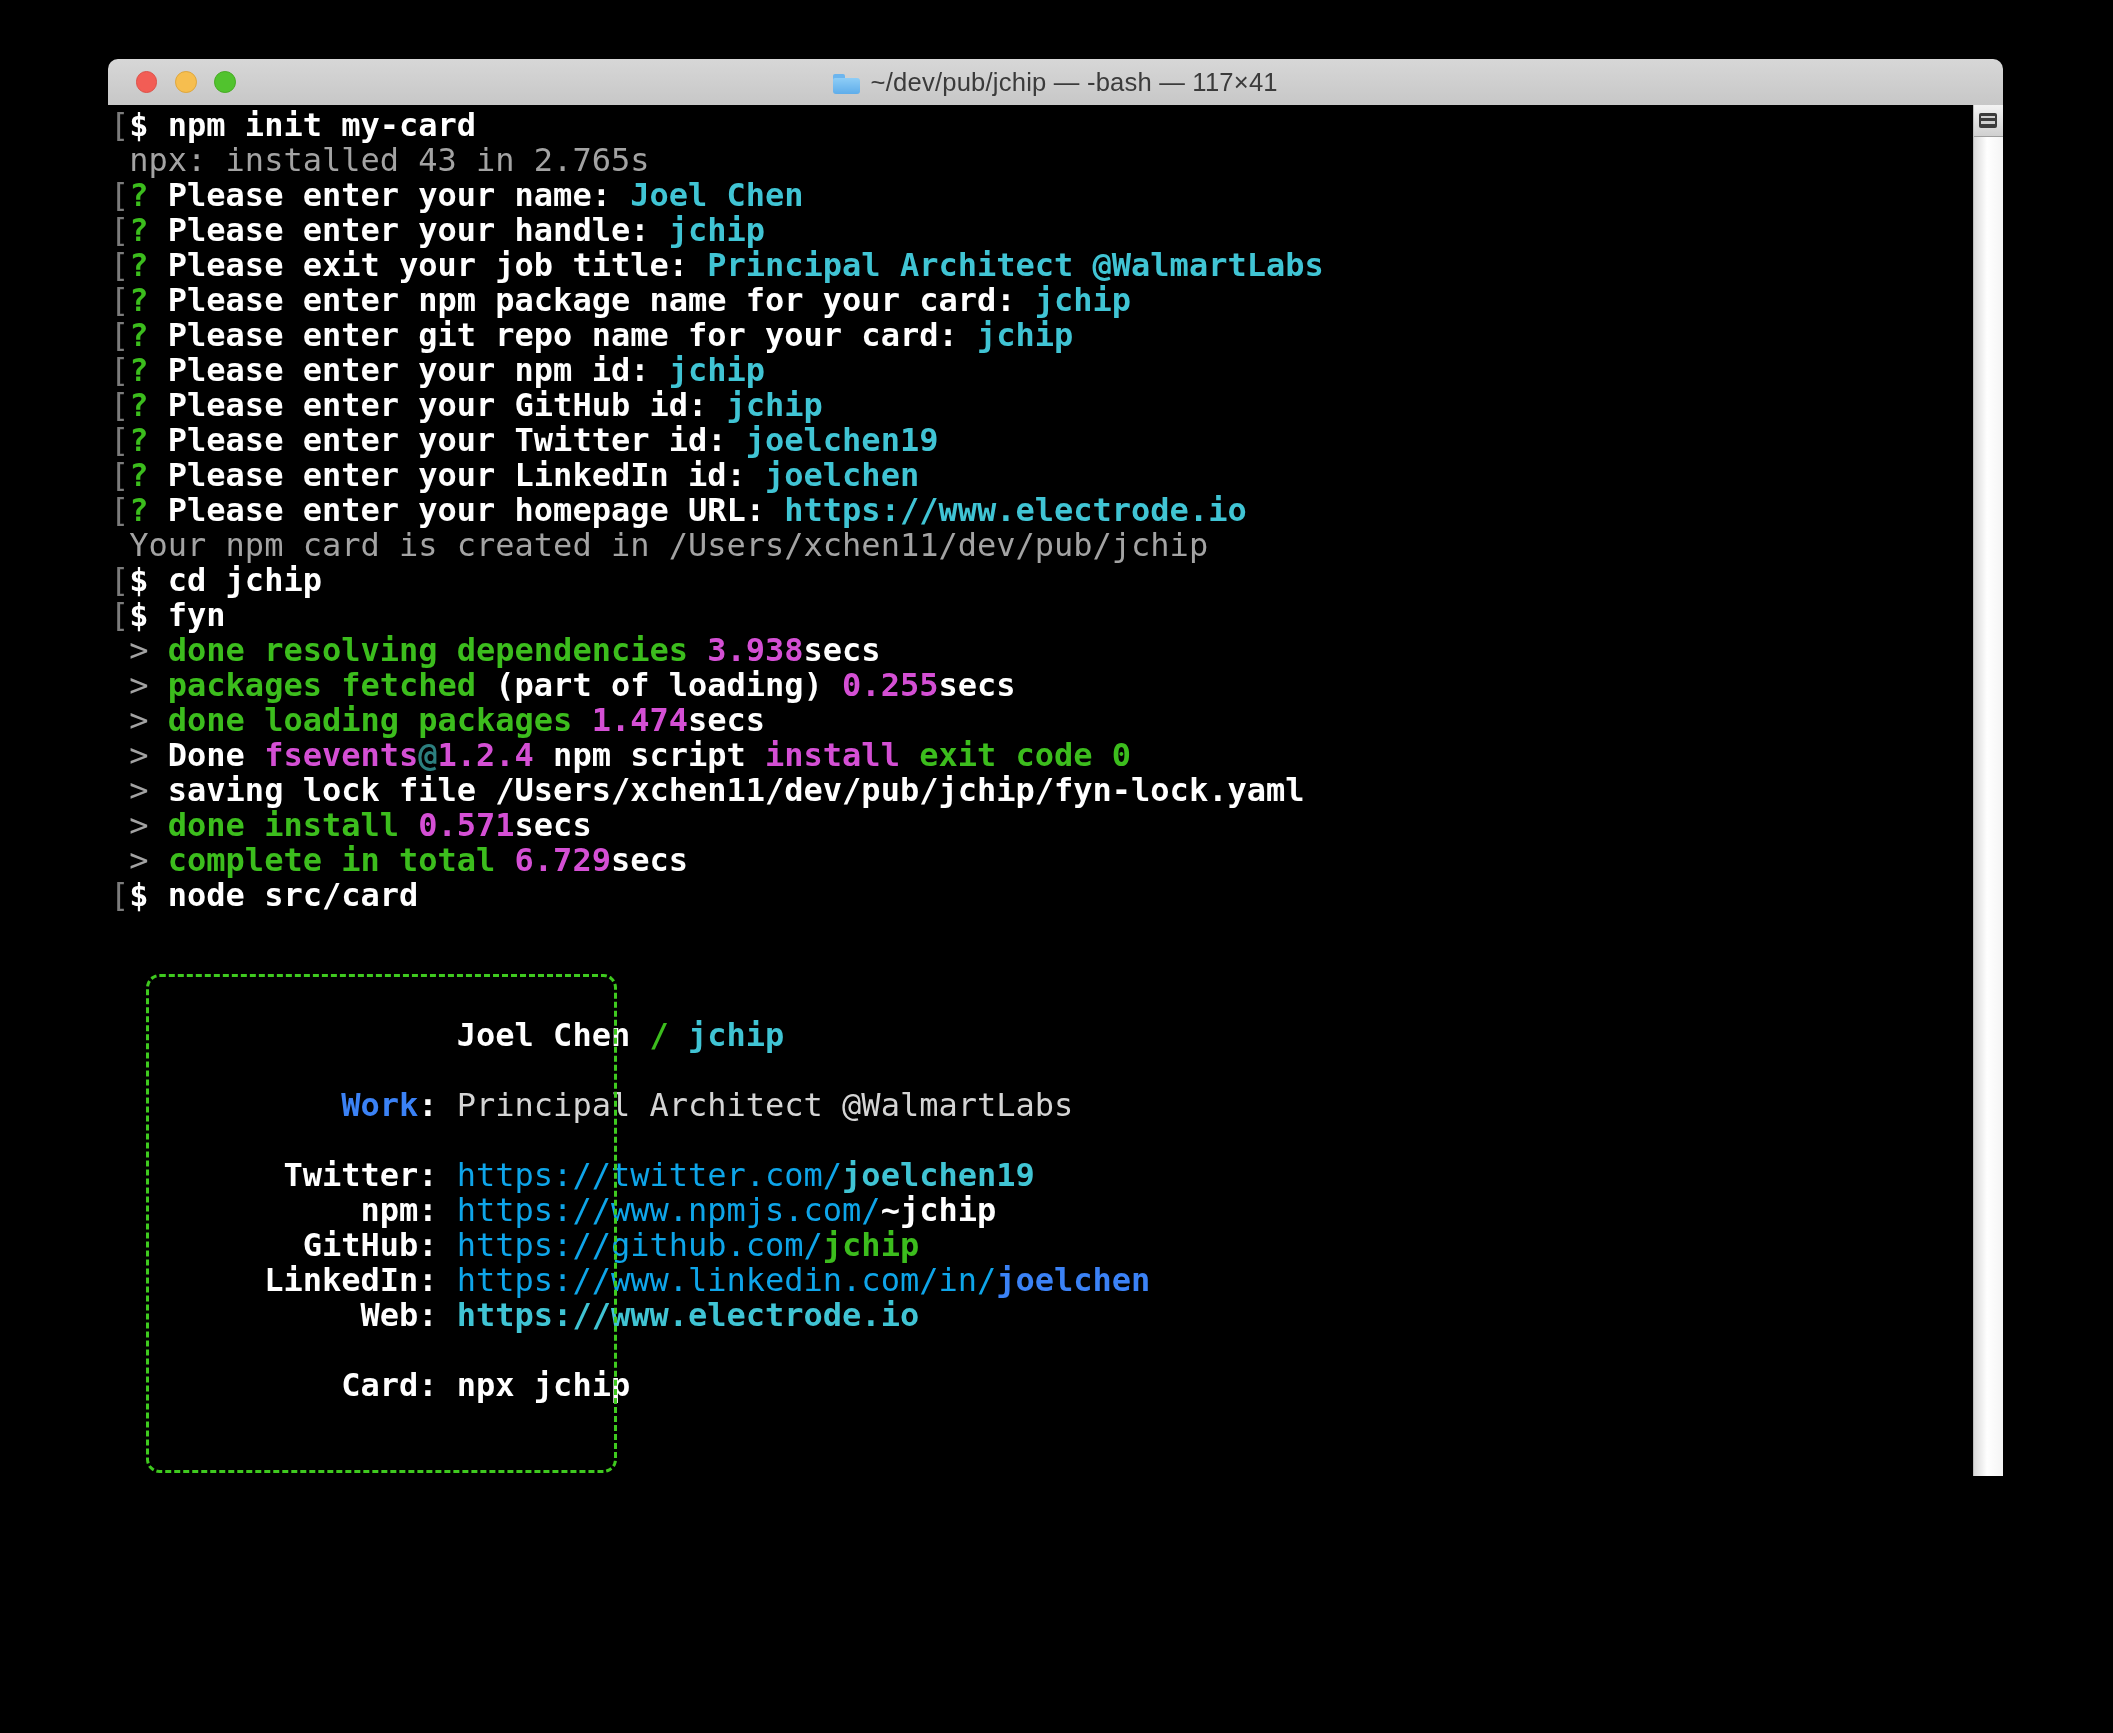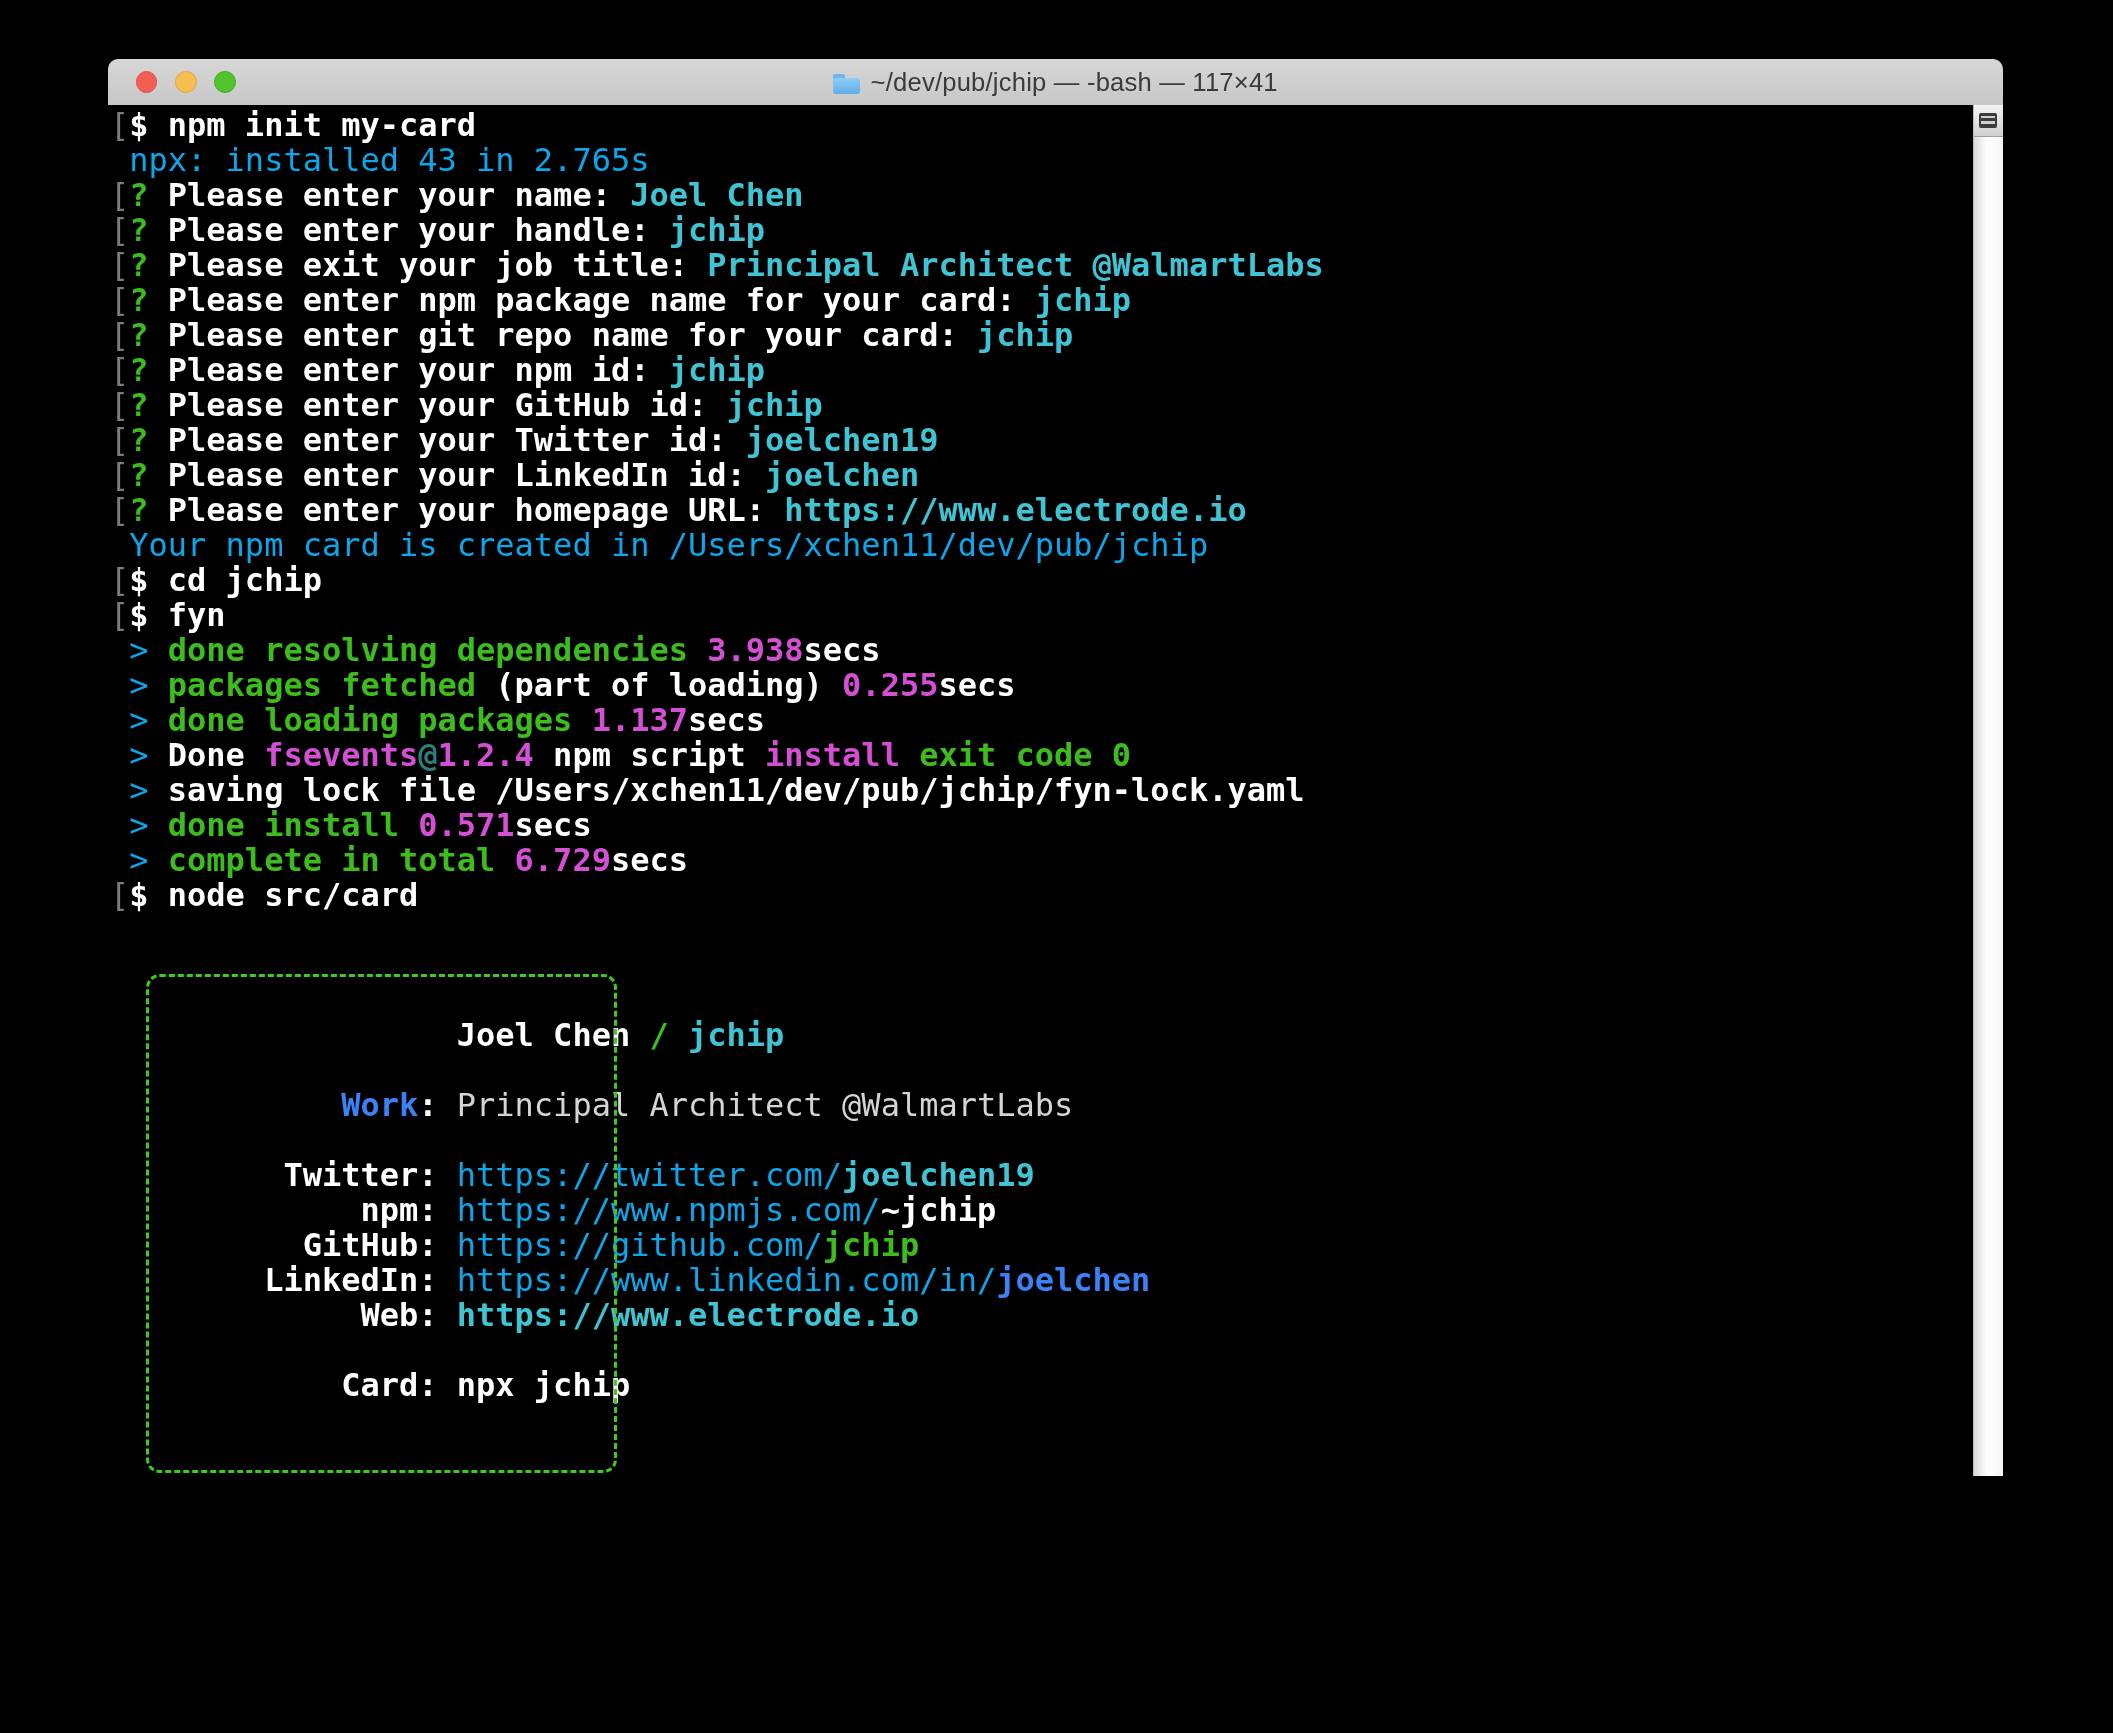--- a/index.html
+++ b/index.html
@@ -23,21 +23,21 @@
   .folder .tab{position:absolute;left:0;top:0;width:11.8px;height:6.9px;border-radius:2px 2px 0 0;
                background:#6cb5ee;}
   .title-text{font-size:25.6px;color:#3b3b3b;letter-spacing:0.2px;}
   
   .content{position:absolute;left:0;top:46px;right:30.5px;bottom:0;background:#000;
            padding-top:3px;overflow:hidden;}
   .row{position:relative;height:35px;line-height:35px;white-space:pre;padding-left:2px;
        font-family:"DejaVu Sans Mono",monospace;font-size:32px;}
   .endb{position:absolute;left:calc(2px + 116ch);top:0;}
   .s-dim{color:#7c7c7c;}
-  .s-w{color:#0ea5e9;}
+  .s-w{color:#a3a3a3;}
   .s-wl{color:#d4d4d4;}
   .s-wb{color:#ffffff;font-weight:bold;}
   .s-g{color:#3cbd1d;font-weight:bold;}
   .s-c{color:#40c4d4;font-weight:bold;}
   .s-m{color:#d44fd4;font-weight:bold;}
   .s-r{color:#ffffff;font-weight:bold;}
   .s-p{color:#3b82f6;font-weight:bold;}
   .s-gy{color:#0ea5e9;}
   .s-at{color:#2c7f7f;font-weight:bold;}
   .cursor{display:inline-block;width:1ch;height:28.6px;background:#6b6b6b;vertical-align:-5.9px;}
@@ -88,21 +88,21 @@
           <div class="row"><span class="s-dim">[</span><span class="s-g">?</span><span class="s-wb"> Please enter your npm id: </span><span class="s-c">jchip</span><span class="endb s-dim">]</span></div>
           <div class="row"><span class="s-dim">[</span><span class="s-g">?</span><span class="s-wb"> Please enter your GitHub id: </span><span class="s-c">jchip</span><span class="endb s-dim">]</span></div>
           <div class="row"><span class="s-dim">[</span><span class="s-g">?</span><span class="s-wb"> Please enter your Twitter id: </span><span class="s-c">joelchen19</span><span class="endb s-dim">]</span></div>
           <div class="row"><span class="s-dim">[</span><span class="s-g">?</span><span class="s-wb"> Please enter your LinkedIn id: </span><span class="s-c">joelchen</span><span class="endb s-dim">]</span></div>
           <div class="row"><span class="s-dim">[</span><span class="s-g">?</span><span class="s-wb"> Please enter your homepage URL: </span><span class="s-c">https://www.electrode.io</span><span class="endb s-dim">]</span></div>
           <div class="row"><span class="s-w"> Your npm card is created in /Users/xchen11/dev/pub/jchip</span></div>
           <div class="row"><span class="s-dim">[</span><span class="s-wb">$ cd jchip</span><span class="endb s-dim">]</span></div>
           <div class="row"><span class="s-dim">[</span><span class="s-wb">$ fyn</span><span class="endb s-dim">]</span></div>
           <div class="row"><span class="s-w"> &gt; </span><span class="s-g">done resolving dependencies </span><span class="s-m">3.938</span><span class="s-wb">secs</span></div>
           <div class="row"><span class="s-w"> &gt; </span><span class="s-g">packages fetched </span><span class="s-wb">(part of loading) </span><span class="s-m">0.255</span><span class="s-wb">secs</span></div>
-          <div class="row"><span class="s-w"> &gt; </span><span class="s-g">done loading packages </span><span class="s-m">1.137</span><span class="s-wb">secs</span></div>
+          <div class="row"><span class="s-w"> &gt; </span><span class="s-g">done loading packages </span><span class="s-m">1.474</span><span class="s-wb">secs</span></div>
           <div class="row"><span class="s-w"> &gt; </span><span class="s-wb">Done </span><span class="s-m">fsevents</span><span class="s-at">@</span><span class="s-m">1.2.4</span><span class="s-wb"> npm script </span><span class="s-m">install</span><span class="s-wb"> </span><span class="s-g">exit code 0</span></div>
           <div class="row"><span class="s-w"> &gt; </span><span class="s-wb">saving lock file /Users/xchen11/dev/pub/jchip/fyn-lock.yaml</span></div>
           <div class="row"><span class="s-w"> &gt; </span><span class="s-g">done install </span><span class="s-m">0.571</span><span class="s-wb">secs</span></div>
           <div class="row"><span class="s-w"> &gt; </span><span class="s-g">complete in total </span><span class="s-m">6.729</span><span class="s-wb">secs</span></div>
           <div class="row"><span class="s-dim">[</span><span class="s-wb">$ node src/card</span><span class="endb s-dim">]</span></div>
           <div class="row"></div>
           <div class="row"></div>
           <div class="row"></div>
           <div class="row"><span class="s-w">                  </span><span class="s-wb">Joel Chen</span><span class="s-g"> / </span><span class="s-c">jchip</span></div>
           <div class="row"></div>

